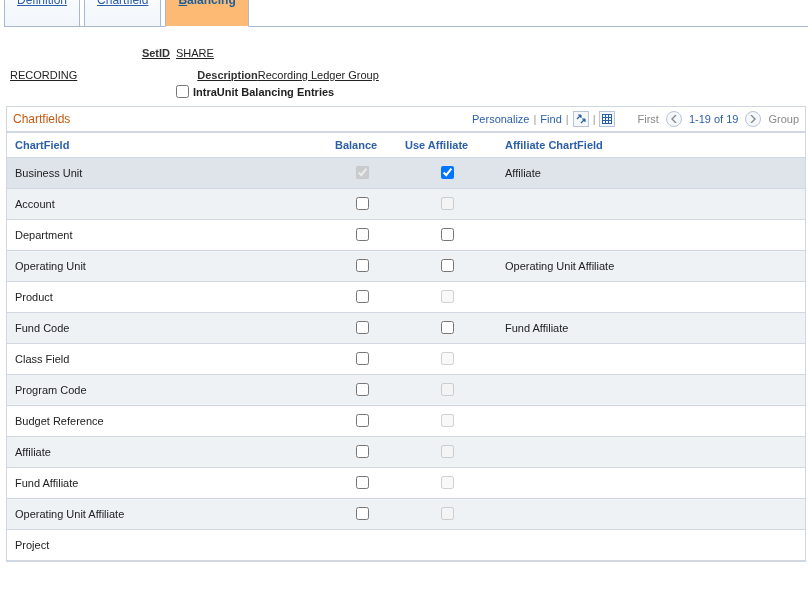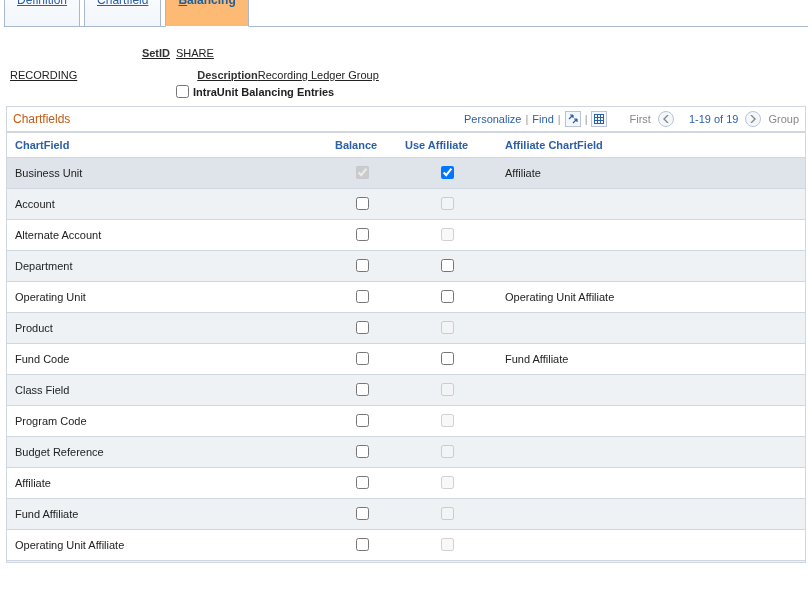--- a/index.html
+++ b/index.html
@@ -109,21 +109,21 @@
               <line x1="6.5" y1="0" x2="6.5" y2="10" stroke="#2b5fa8"></line>
             </svg>
       </span>
       <div class="nav-sec">
         <span style="color:#888;">First</span>
         <span class="nav-btn">
           <svg width="6" height="8" viewBox="0 0 6 8">
                 <path d="M5 0 L1 4 L5 8" fill="none" stroke="#888" stroke-width="1.4"></path>
               </svg>
         </span>
-        <span style="color:#2b5fa8;margin-left:8px;">1-19 of 19</span>
+        <span style="color:#2b5fa8;">1-19 of 19</span>
         <span class="nav-btn">
           <svg width="6" height="8" viewBox="0 0 6 8">
                 <path d="M1 0 L5 4 L1 8" fill="none" stroke="#888" stroke-width="1.4"></path>
               </svg>
         </span>
         <span style="color:#888;">Group</span>
       </div>
     </div>
   </div>
 
@@ -150,26 +150,20 @@
               <td class="center"><input type="checkbox" class="ck" checked="" style=""></td>
               <td>Affiliate</td>
             </tr>
             <tr>
               <td>Account</td>
               <td class="center"><input type="checkbox" class="ck" style=""></td>
               <td class="center"><input type="checkbox" class="ck" disabled="" style=""></td>
               <td></td>
             </tr>
             <tr>
-              <td>Alternate Account</td>
-              <td class="center"><input type="checkbox" class="ck" style=""></td>
-              <td class="center"><input type="checkbox" class="ck" disabled="" style=""></td>
-              <td></td>
-            </tr>
-            <tr>
               <td>Department</td>
               <td class="center"><input type="checkbox" class="ck" style=""></td>
               <td class="center"><input type="checkbox" class="ck" style=""></td>
               <td></td>
             </tr>
             <tr>
               <td>Operating Unit</td>
               <td class="center"><input type="checkbox" class="ck" style=""></td>
               <td class="center"><input type="checkbox" class="ck" style=""></td>
               <td>Operating Unit Affiliate</td>

